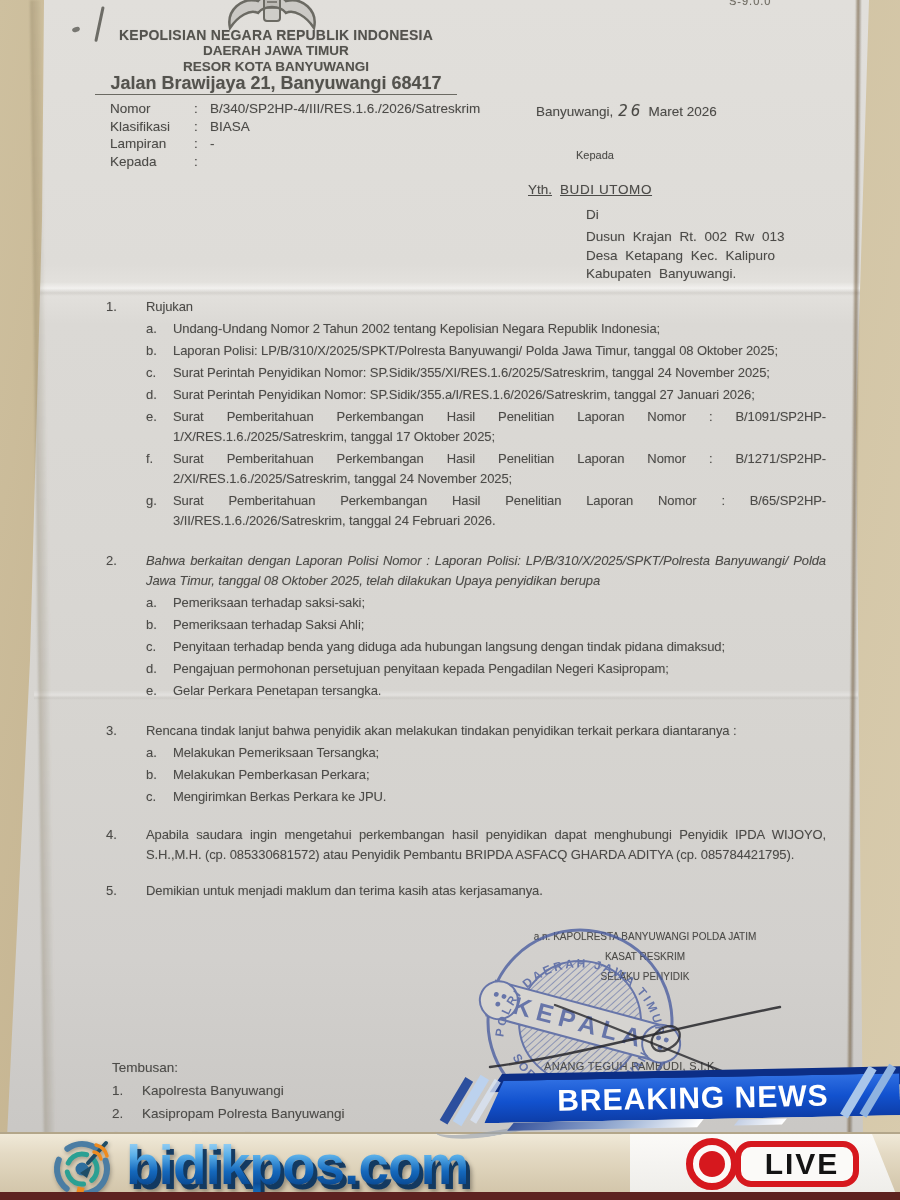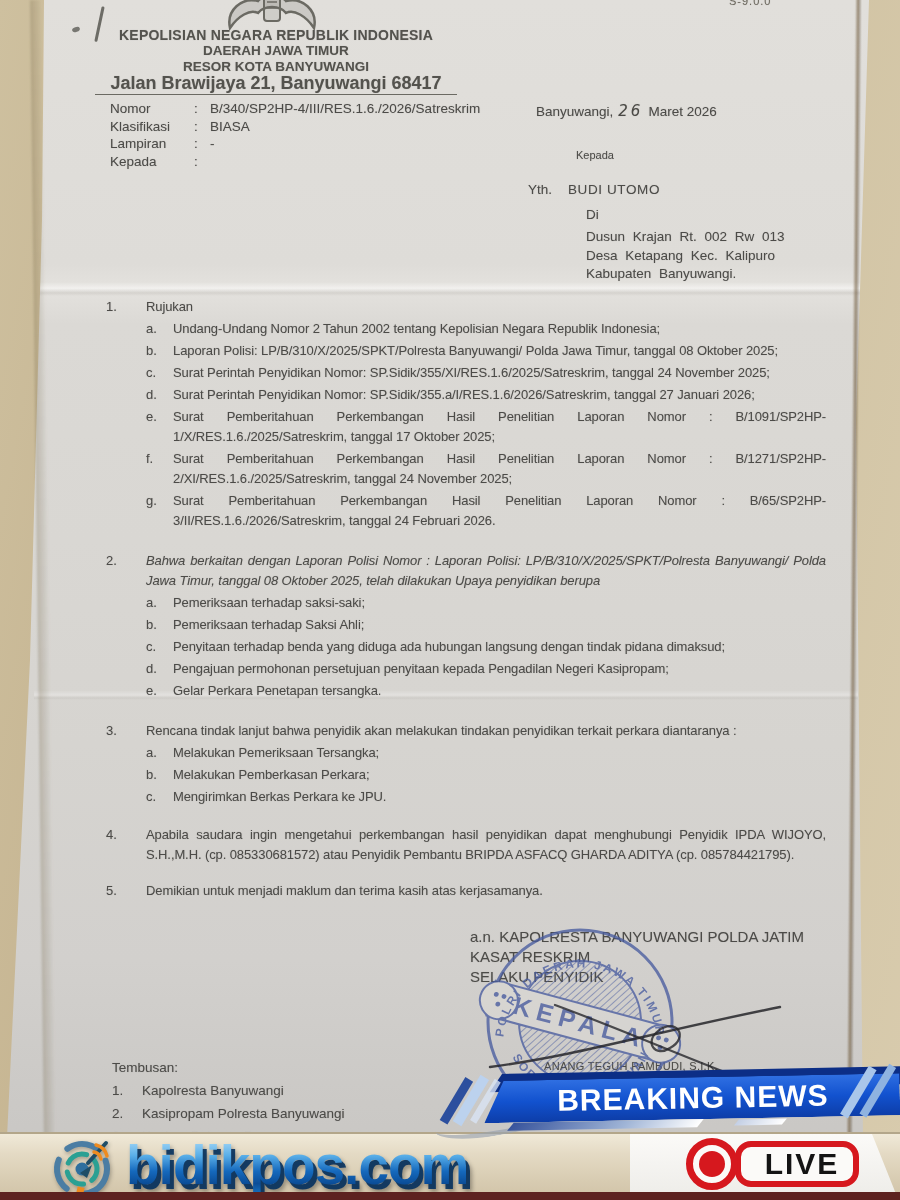--- a/index.html
+++ b/index.html
@@ -44,34 +44,34 @@
   .mrow { display:flex; }
   .ml { width:84px; }
   .mc { width:16px; }
   .mv { width:280px; }
   .dateline { left:528px; top:102px; font-size:13.5px;margin-left:8px; }
   .dl-day { font-family:"DejaVu Sans", sans-serif; font-style:italic; font-size:15px;
     letter-spacing:3px; margin:0 5px; color:#4a4945; }
   .kepada { left:576px; top:149px; font-size:11px; }
 
   .recipient { left:528px; top:180px; font-size:13.5px; line-height:19px; }
-  .r-row1 { display:flex; gap:16px; }
+  .r-row1 { display:flex; gap:8px;text-decoration:underline; }
   .r-name { letter-spacing:.6px; }
   .r-ind { margin-left:58px; margin-top:6px; }
   .r-di { margin-bottom:4px; }
   .r-addr { word-spacing:4px; line-height:18.5px; }
 
   .body { left:106px; top:297px; width:720px; font-size:13px; line-height:20px; letter-spacing:-.1px; }
   .sec { display:grid; grid-template-columns:40px 1fr; }
   .mb20 { margin-bottom:20px; } .mb18 { margin-bottom:18px; } .mb16 { margin-bottom:16px; }
   .sub { display:grid; grid-template-columns:27px 1fr; margin-top:2px; }
   .jt { text-align:justify; }
   .it { font-style:italic; }
 
-  .sig { left:470px; top:927px; width:350px; font-size:15px; line-height:20px; }
+  .sig { left:470px; top:927px; width:350px; text-align:center; font-size:10px; line-height:20px; }
   .sig-name { left:456px; top:1060px; width:350px; text-align:center; font-size:11px; letter-spacing:.3px; z-index:2; }
   .stamp { position:absolute; left:478px; top:922px; width:206px; height:206px; z-index:3; opacity:.78; }
   .signature-svg { position:absolute; left:460px; top:985px; width:340px; height:100px; z-index:4; }
 
   .tembusan { left:112px; top:1056px; font-size:13.5px; line-height:23px; }
   .t-row { display:grid; grid-template-columns:30px 1fr; }
 
   
   .breaking { position:absolute; left:446px; top:1070px; width:454px; height:70px;
     transform:rotate(-1.1deg); transform-origin:left center; z-index:7; }

